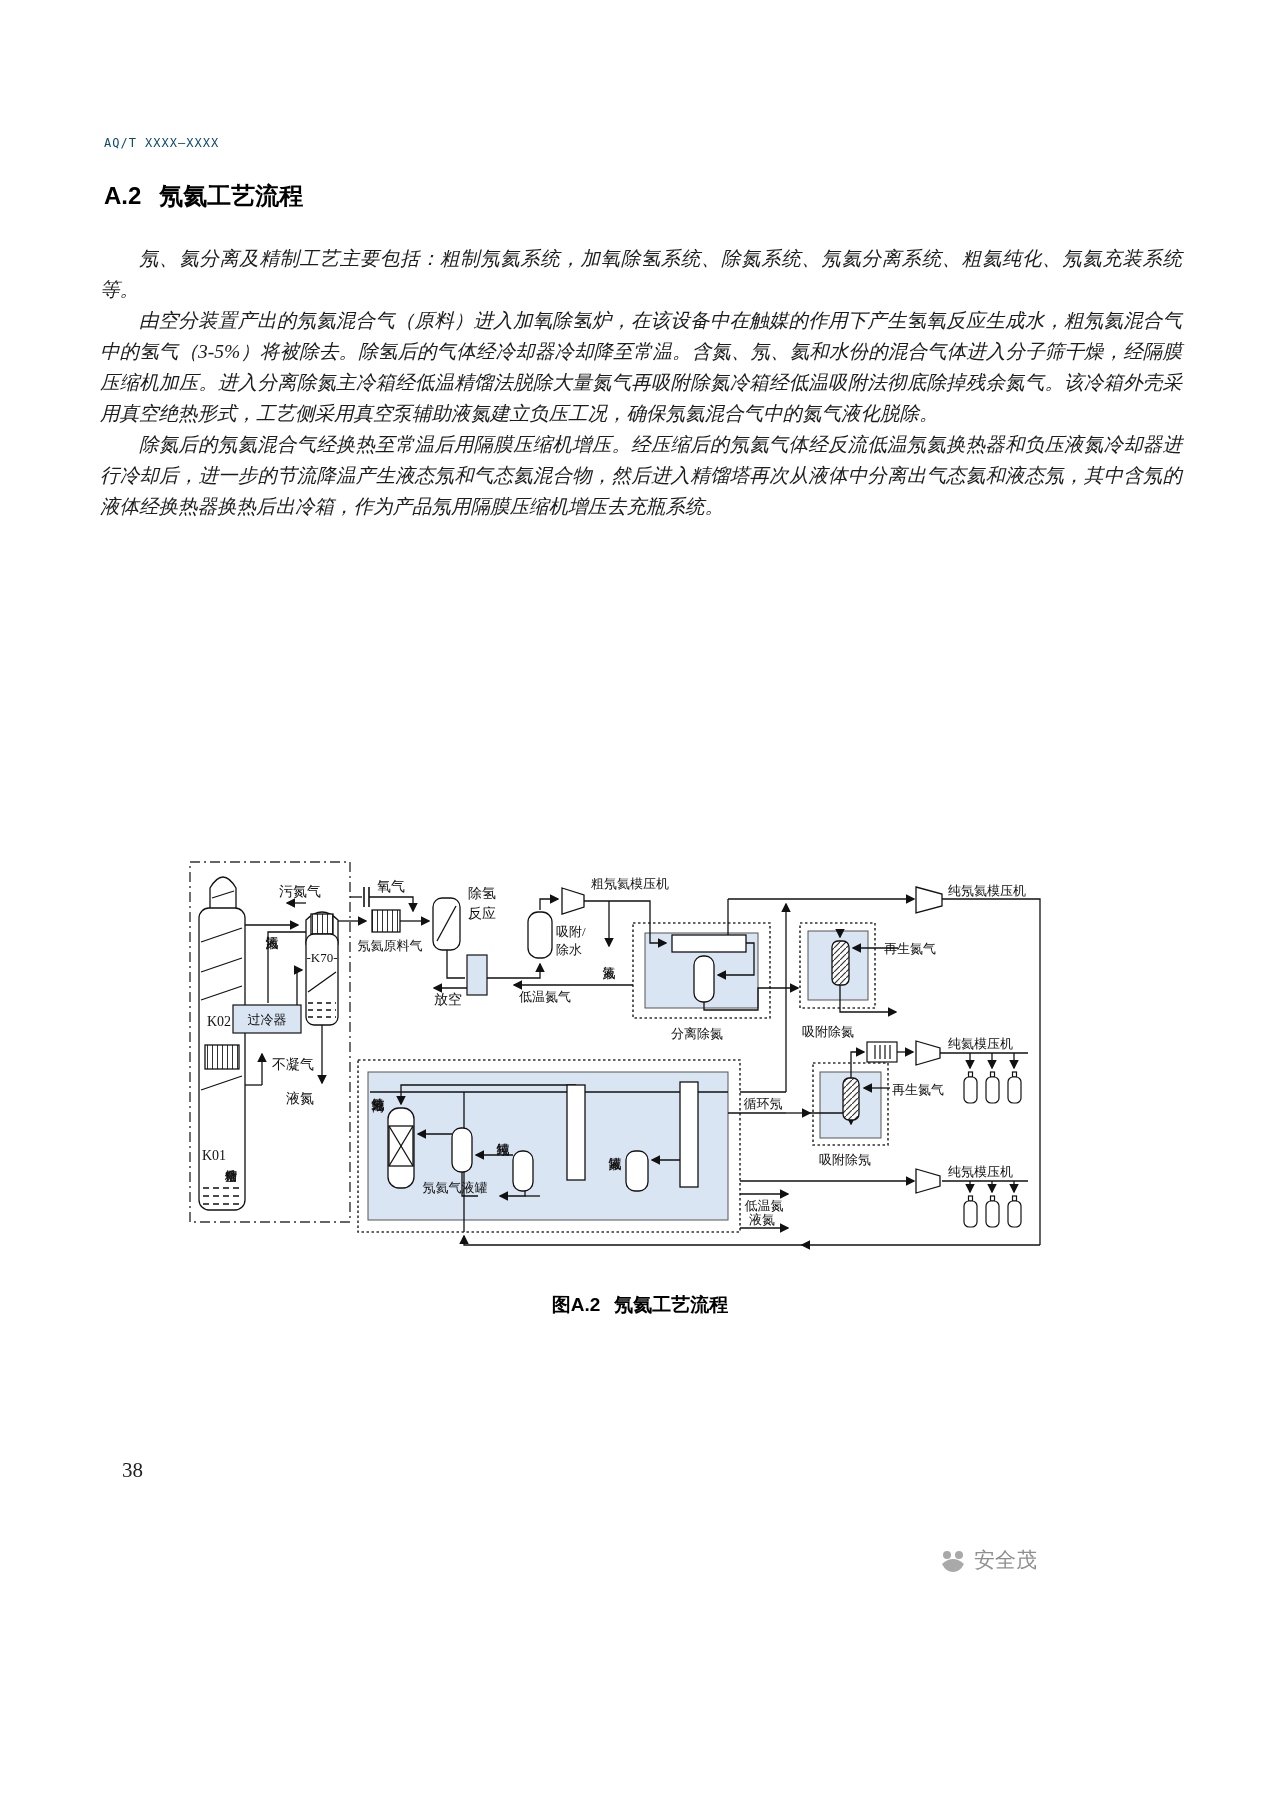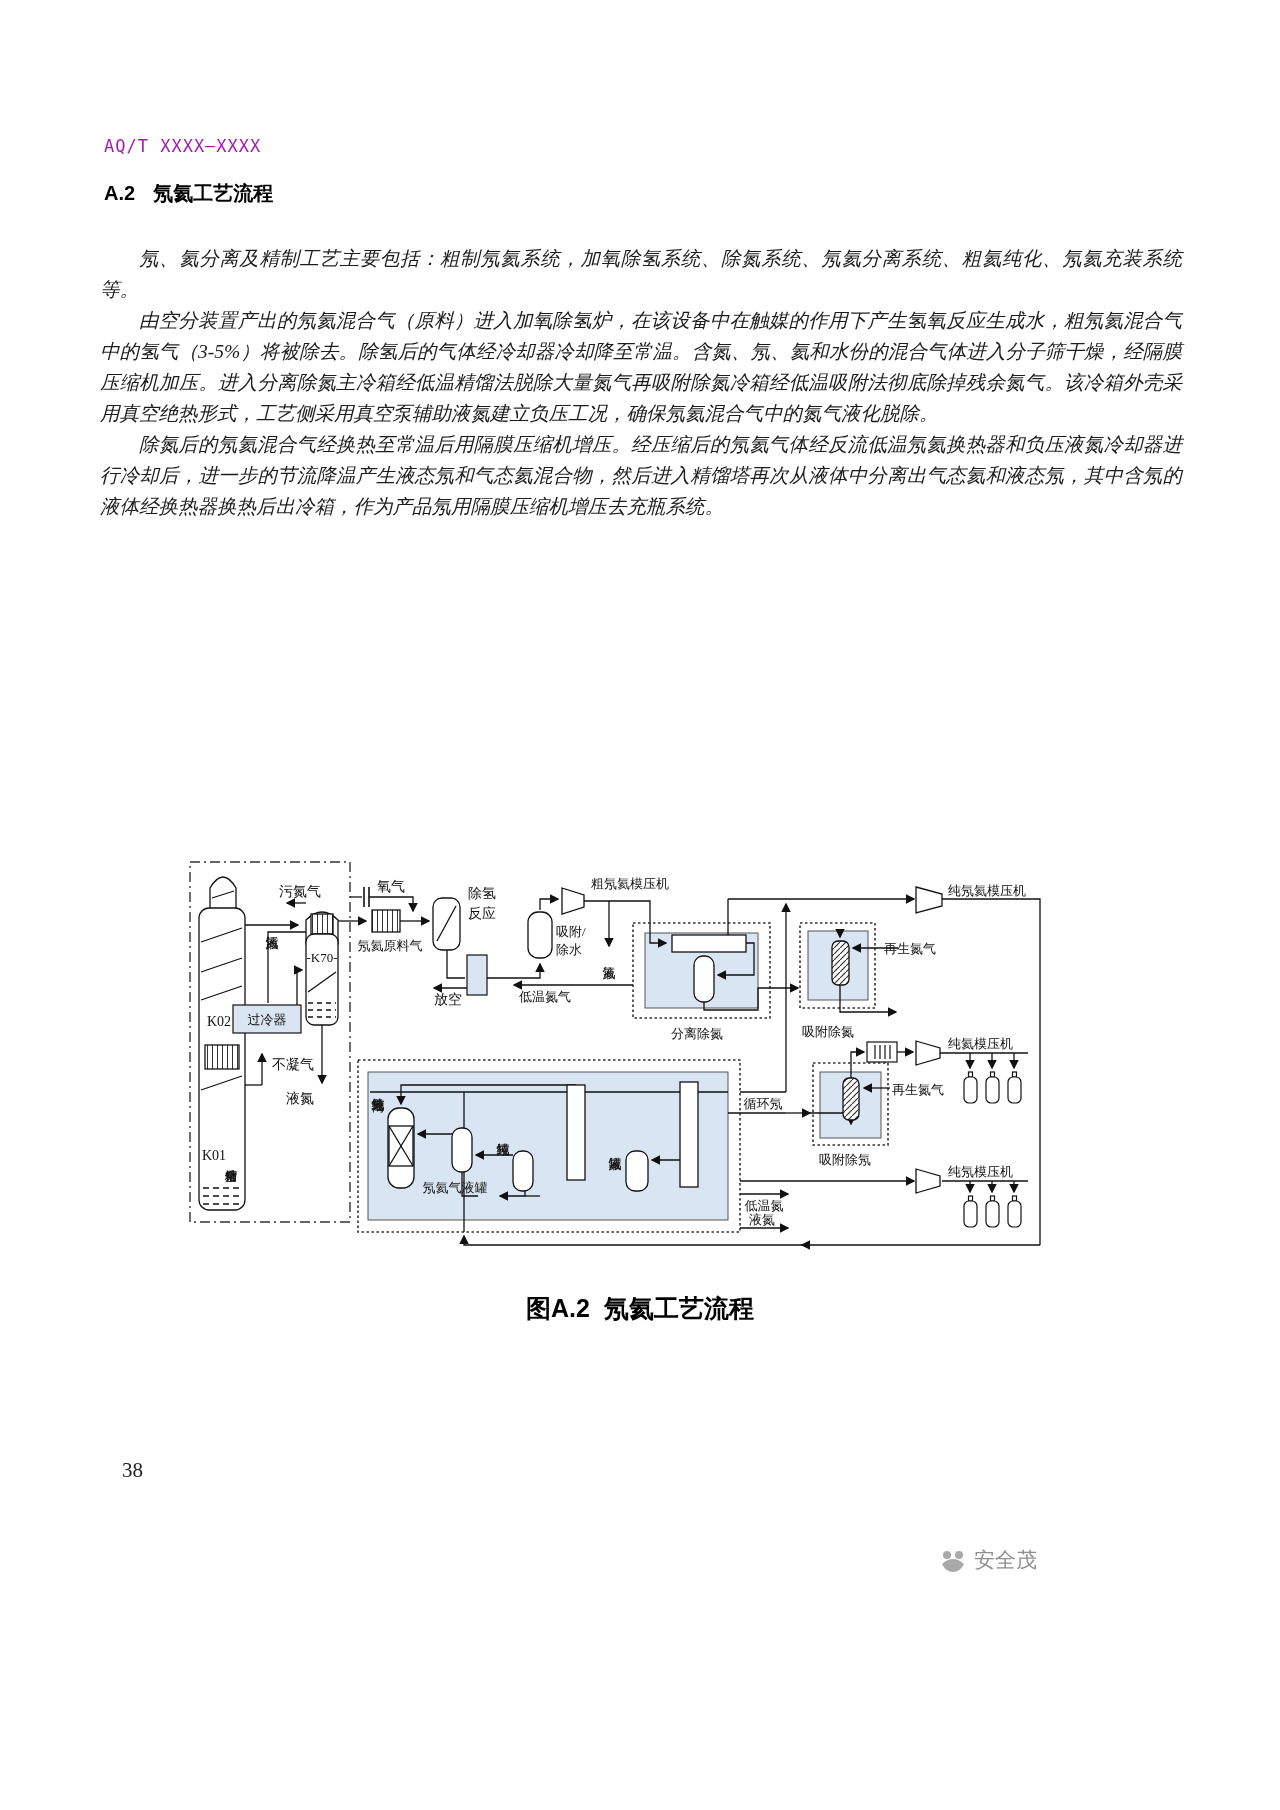--- a/index.html
+++ b/index.html
@@ -8,38 +8,38 @@
     width:1280px;height:1810px;
     margin:0 auto;
     background:#ffffff;
     font-family:"Liberation Serif",serif;
     color:#1c1c1c;
     overflow:hidden;
   }
   .doc-header{
     position:absolute;left:104px;top:136px;
     font-family:"DejaVu Sans Mono",monospace;
-    font-size:17px;letter-spacing:1px;color:#a21caf;
+    font-size:12px;letter-spacing:1px;color:#0c4a6e;
   }
   .section-heading{
     position:absolute;left:104px;top:180px;
     font-family:"Liberation Sans",sans-serif;
-    font-weight:bold;font-size:20px;color:#000;
+    font-weight:bold;font-size:24px;color:#000;
   }
   .section-heading .sec-no{margin-right:18px;}
   .body-text{
     position:absolute;left:100px;top:243px;width:1082px;
     font-size:19.5px;line-height:31px;text-align:justify;font-style:italic;
   }
   .body-text p{margin:0;text-indent:2em;}
   .figure-caption{
     position:absolute;left:0;top:1292px;width:100%;
     text-align:center;
     font-family:"Liberation Sans",sans-serif;
-    font-weight:bold;font-size:25px;color:#000;
+    font-weight:bold;font-size:19px;color:#000;
   }
   .figure-caption .fig-no{margin-right:14px;}
   .page-number{
     position:absolute;left:122px;top:1458px;
     font-size:21px;color:#222;
   }
   .watermark{
     position:absolute;left:938px;top:1546px;
     display:flex;align-items:center;gap:6px;
     color:#8f8f8f;

